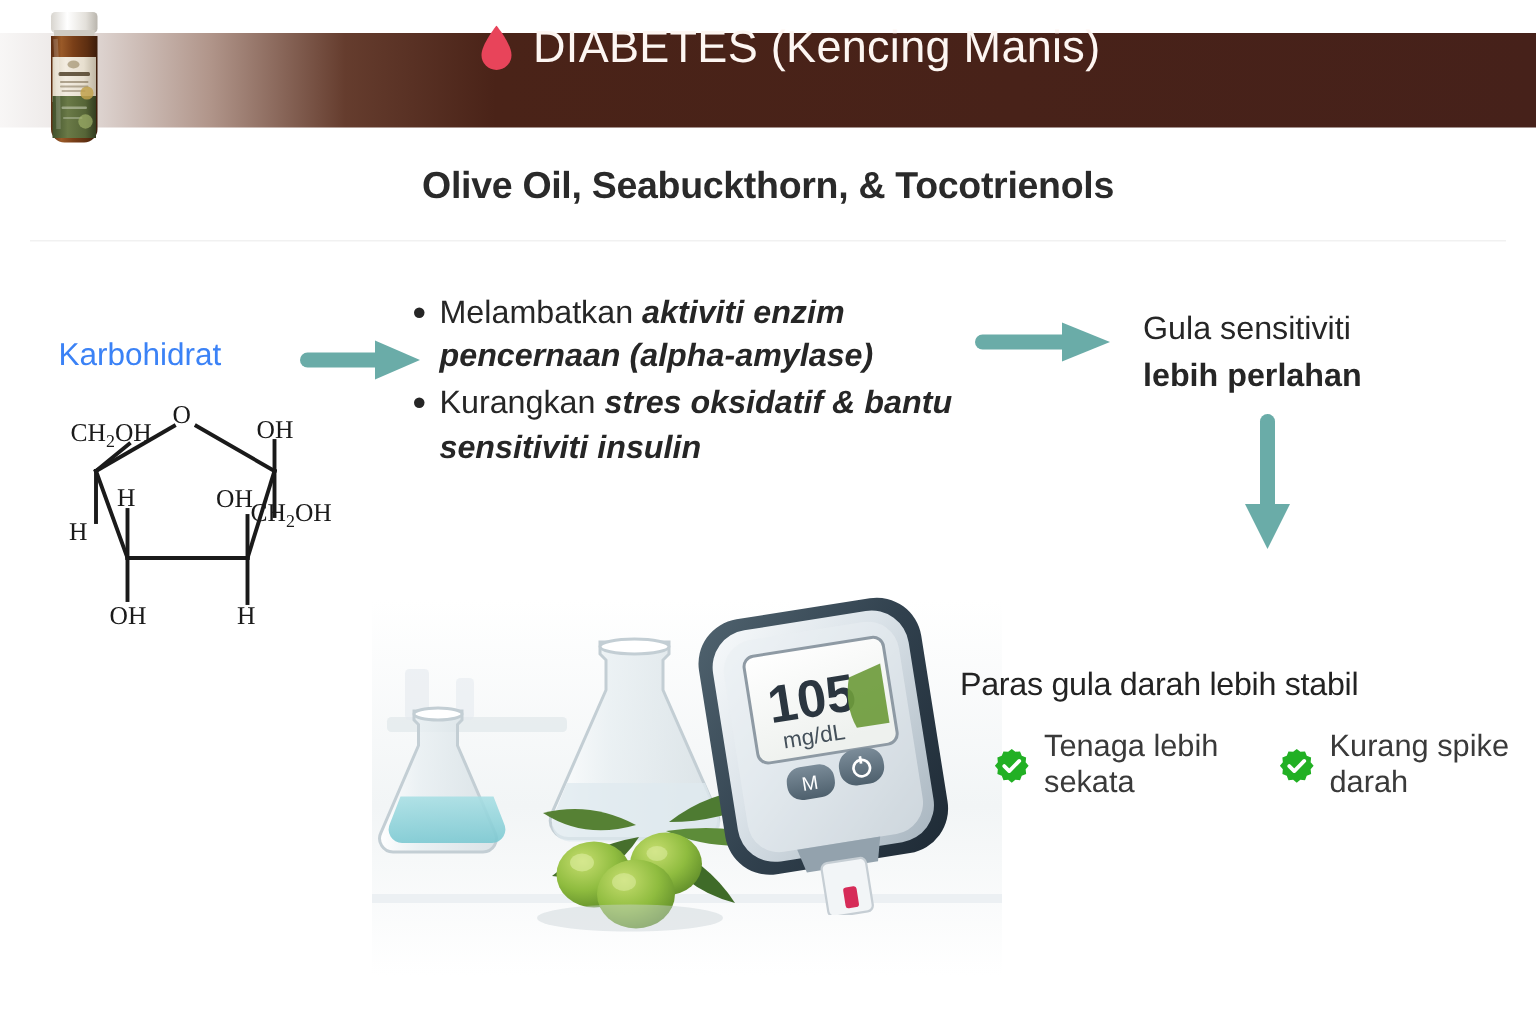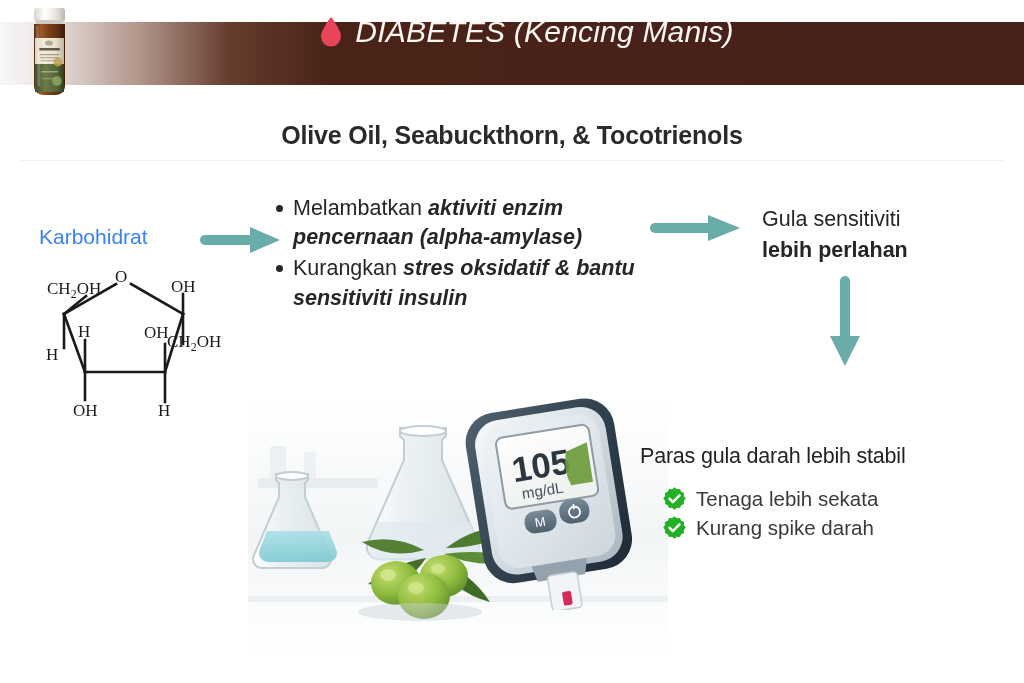--- a/index.html
+++ b/index.html
@@ -20,21 +20,21 @@
       rgba(74,35,24,0.10) 40px,
       rgba(112,62,42,0.55) 140px,
       rgba(88,44,28,0.92) 230px,
       #4a2318 330px,
       #46211a 100%);
   }
   .header-inner {
     position: absolute; left: 0; top: 0;
     width: 1024px; height: 63px;
     display: flex; align-items: center; justify-content: center;
-    gap: 13px; padding-left: 30px; font-style: italic;
+    gap: 13px; padding-left: 30px;
   }
   .blood-drop {
     width: 22px; height: 30px; position: relative; flex: none;
     margin-top: 1px;
   }
   .blood-drop svg { display: block; }
   .header-title {
     color: #fdf6f2;
     font-size: 30px;
     font-weight: 400;
@@ -48,21 +48,20 @@
     width: 78px; height: 108px;
     z-index: 5;
   }
 
   
   .subtitle {
     position: absolute; left: 0; top: 110px; width: 1024px;
     text-align: center;
     font-size: 25px; font-weight: bold; color: #2a2a2a;
     letter-spacing: -0.2px;
-    margin-top: 11px;
   }
   .divider {
     position: absolute; left: 20px; top: 160px;
     width: 984px; height: 1px;
     background: #f1f1f1;
   }
 
   
   .karbo-label {
     position: absolute; left: 39px; top: 225px;
@@ -99,21 +98,21 @@
   .flow-text .bold { font-weight: bold; display: block; }
 
   
   .result-title {
     position: absolute; left: 640px; top: 444px;
     font-size: 21.5px; font-weight: normal; color: #232323;
     letter-spacing: -0.2px;
   }
   .result-list {
     position: absolute; left: 662px; top: 486px;
-    display: flex; flex-direction: column; gap: 4px;
+    display: flex; flex-direction: row; gap: 15px;
   }
   .result-item {
     display: flex; align-items: center; gap: 9px;
     font-size: 20.5px; color: #3a3a3a;
   }
   .check-badge { flex: none; width: 25px; height: 25px; }
 
   
   .scene {
     position: absolute; left: 248px; top: 400px;

